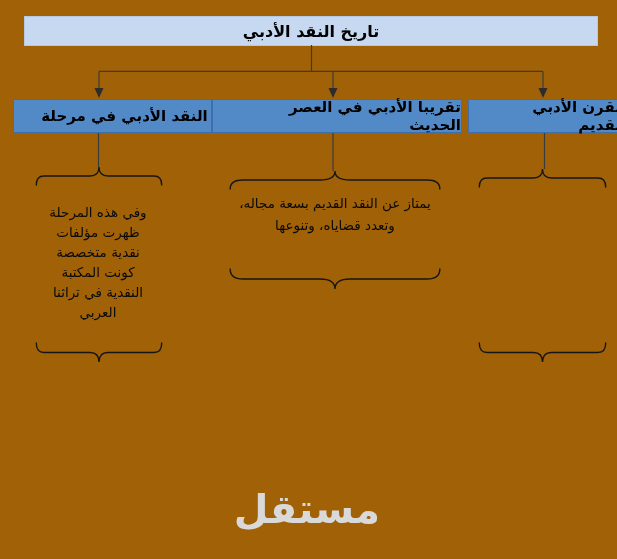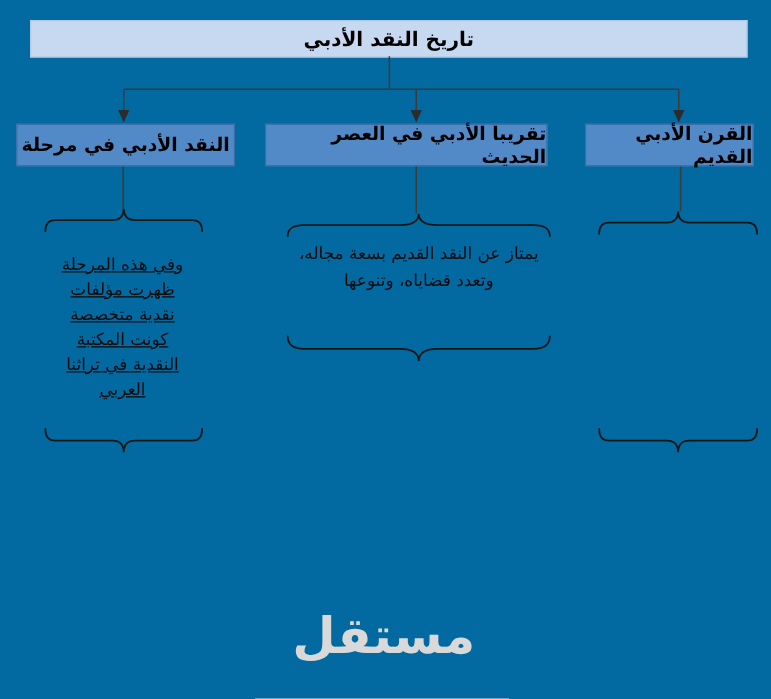--- a/index.html
+++ b/index.html
@@ -5,52 +5,52 @@
   :root{
     --title_fill:#c6d9f0;
     --title_border:#b3c9e6;
     --box_fill:#5289c7;
     --box_border:#3e6fa8;
     --line:#3b3b3b;
     --watermark:#d9d9d9;
   }
   html,body{margin:0;padding:0;background:#ffffff;}
   #canvas{
-    position:relative;width:617px;height:559px;background:#0369a1;overflow:hidden;
+    position:relative;width:617px;height:559px;background:#a16207;overflow:hidden;
     font-family:"DejaVu Sans",sans-serif;color:#000;
   }
   .title-box{
     position:absolute;left:24px;top:16px;width:572px;height:28px;
     background:var(--title_fill);border:1px solid var(--title_border);
     display:flex;align-items:center;justify-content:center;
     font-size:16px;font-weight:bold;direction:rtl;
   }
   .connector-svg{position:absolute;left:0;top:0;pointer-events:none;}
   .branch-header{
     position:absolute;top:99px;height:32px;
     background:var(--box_fill);border:1px solid var(--box_border);
     display:flex;align-items:center;justify-content:center;
-    font-size:15px;font-weight:bold;direction:rtl;color:#000;
+    font-size:15px;font-weight:bold;direction:rtl;color:#000;padding-left:24px;
   }
   .bh-left{left:13px;width:173px;}
   .bh-mid{left:212px;width:224px;}
   .bh-right{left:468px;width:133px;}
   .brace{position:absolute;}
   .brace path{fill:none;stroke:#161616;stroke-width:1.4;stroke-linecap:round;vector-effect:non-scaling-stroke;}
   .br-top-left{left:35px;top:167px;width:128px;height:19px;}
   .br-top-mid{left:228px;top:171px;width:214px;height:19px;}
   .br-top-right{left:478px;top:169px;width:129px;height:19px;}
   .br-bot-left{left:35px;top:342px;width:128px;height:20px;}
   .br-bot-mid{left:228px;top:268px;width:214px;height:21px;}
   .br-bot-right{left:478px;top:342px;width:129px;height:20px;}
   .branch-body{
     position:absolute;text-align:center;direction:rtl;white-space:pre-line;
     font-size:13.5px;color:#0a0a0a;
   }
-  .bb-left{left:26px;top:202px;width:144px;line-height:20px;text-decoration:underline;}
+  .bb-left{left:26px;top:202px;width:144px;line-height:20px;}
   .bb-mid{left:223px;top:192px;width:224px;line-height:22px;}
   .bb-right{left:472px;top:202px;width:141px;line-height:20px;}
   .watermark{
     position:absolute;left:227px;top:493px;width:160px;text-align:center;
     user-select:none;
   }
   .watermark .logo{font-size:40px;font-weight:bold;color:var(--watermark);line-height:32px;direction:rtl;}
   .watermark .domain{font-size:15px;color:#d2d2d2;letter-spacing:0.5px;line-height:16px;}
 </style>
 </head>

